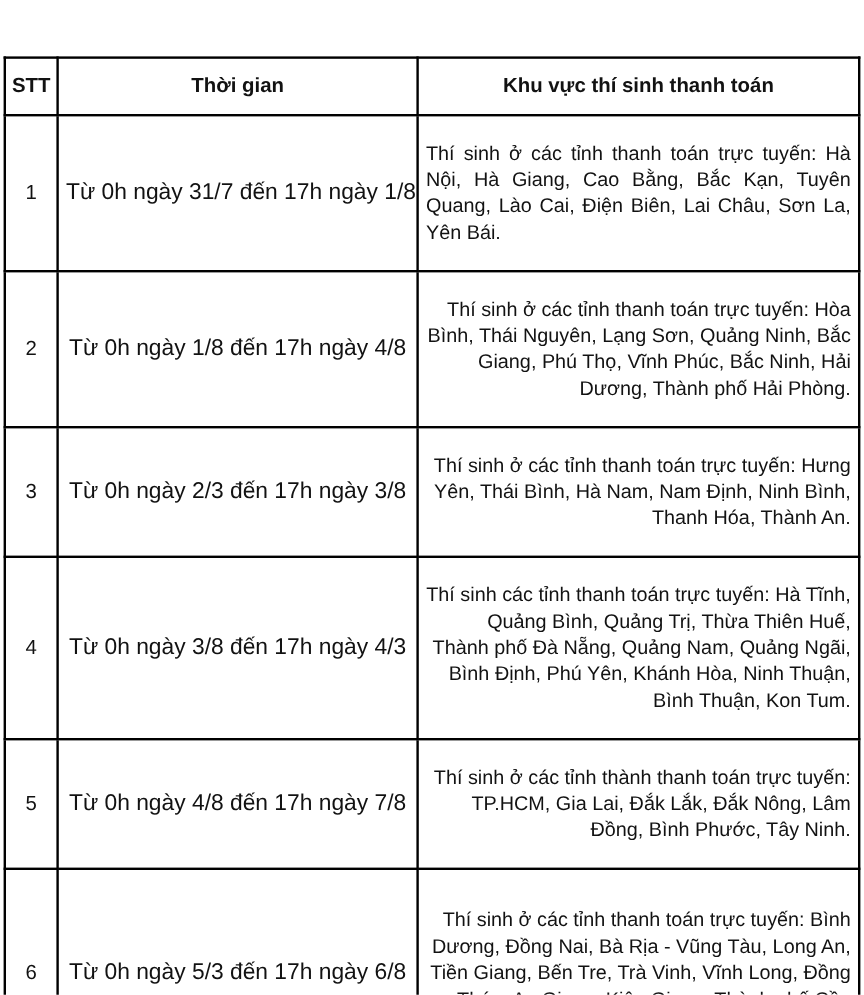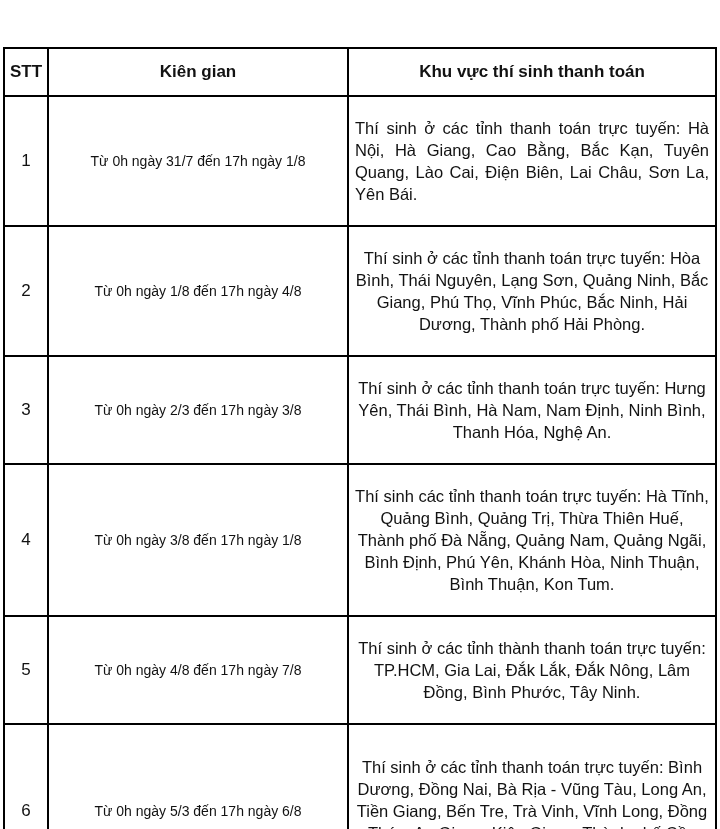--- a/index.html
+++ b/index.html
@@ -39,28 +39,28 @@
     text-align: center;
     padding: 4px 2px;
   }
   td.stt {
     text-align: center;
     font-size: 17px;
     padding: 4px 2px;
   }
   td.time {
     text-align: center;
-    font-size: 14px;
+    font-size: 19px;
     white-space: nowrap;
     padding: 4px 2px;
   }
   td.region {
     font-size: 16.5px;
     line-height: 22px;
-    text-align: center;
+    text-align: right;
     padding: 6px 9px;
   }
   td.region.justify {
     text-align: justify;
     text-justify: inter-word;
   }
   tbody tr:nth-child(1) { height: 106px; }
   tbody tr:nth-child(2) { height: 120px; }
   tbody tr:nth-child(3) { height: 99px;  }
   tbody tr:nth-child(4) { height: 144px; }
@@ -72,43 +72,43 @@
 
 <table class="schedule">
   <colgroup>
     <col style="width:44px">
     <col style="width:300px">
     <col style="width:368px">
   </colgroup>
   <thead>
     <tr>
       <th>STT</th>
-      <th>Kiên gian</th>
+      <th>Thời gian</th>
       <th>Khu vực thí sinh thanh toán</th>
     </tr>
   </thead>
   <tbody>
     <tr>
       <td class="stt">1</td>
       <td class="time">Từ 0h ngày 31/7 đến 17h ngày 1/8</td>
       <td class="region justify">Thí sinh ở các tỉnh thanh toán trực tuyến: Hà Nội, Hà Giang, Cao Bằng, Bắc Kạn, Tuyên Quang, Lào Cai, Điện Biên, Lai Châu, Sơn La, Yên Bái.</td>
     </tr>
     <tr>
       <td class="stt">2</td>
       <td class="time">Từ 0h ngày 1/8 đến 17h ngày 4/8</td>
       <td class="region">Thí sinh ở các tỉnh thanh toán trực tuyến: Hòa Bình, Thái Nguyên, Lạng Sơn, Quảng Ninh, Bắc Giang, Phú Thọ, Vĩnh Phúc, Bắc Ninh, Hải Dương, Thành phố Hải Phòng.</td>
     </tr>
     <tr>
       <td class="stt">3</td>
       <td class="time">Từ 0h ngày 2/3 đến 17h ngày 3/8</td>
-      <td class="region">Thí sinh ở các tỉnh thanh toán trực tuyến: Hưng Yên, Thái Bình, Hà Nam, Nam Định, Ninh Bình, Thanh Hóa, Nghệ An.</td>
+      <td class="region">Thí sinh ở các tỉnh thanh toán trực tuyến: Hưng Yên, Thái Bình, Hà Nam, Nam Định, Ninh Bình, Thanh Hóa, Thành An.</td>
     </tr>
     <tr>
       <td class="stt">4</td>
-      <td class="time">Từ 0h ngày 3/8 đến 17h ngày 1/8</td>
+      <td class="time">Từ 0h ngày 3/8 đến 17h ngày 4/3</td>
       <td class="region">Thí sinh các tỉnh thanh toán trực tuyến: Hà Tĩnh, Quảng Bình, Quảng Trị, Thừa Thiên Huế, Thành phố Đà Nẵng, Quảng Nam, Quảng Ngãi, Bình Định, Phú Yên, Khánh Hòa, Ninh Thuận, Bình Thuận, Kon Tum.</td>
     </tr>
     <tr>
       <td class="stt">5</td>
       <td class="time">Từ 0h ngày 4/8 đến 17h ngày 7/8</td>
       <td class="region">Thí sinh ở các tỉnh thành thanh toán trực tuyến: TP.HCM, Gia Lai, Đắk Lắk, Đắk Nông, Lâm Đồng, Bình Phước, Tây Ninh.</td>
     </tr>
     <tr>
       <td class="stt">6</td>
       <td class="time">Từ 0h ngày 5/3 đến 17h ngày 6/8</td>

